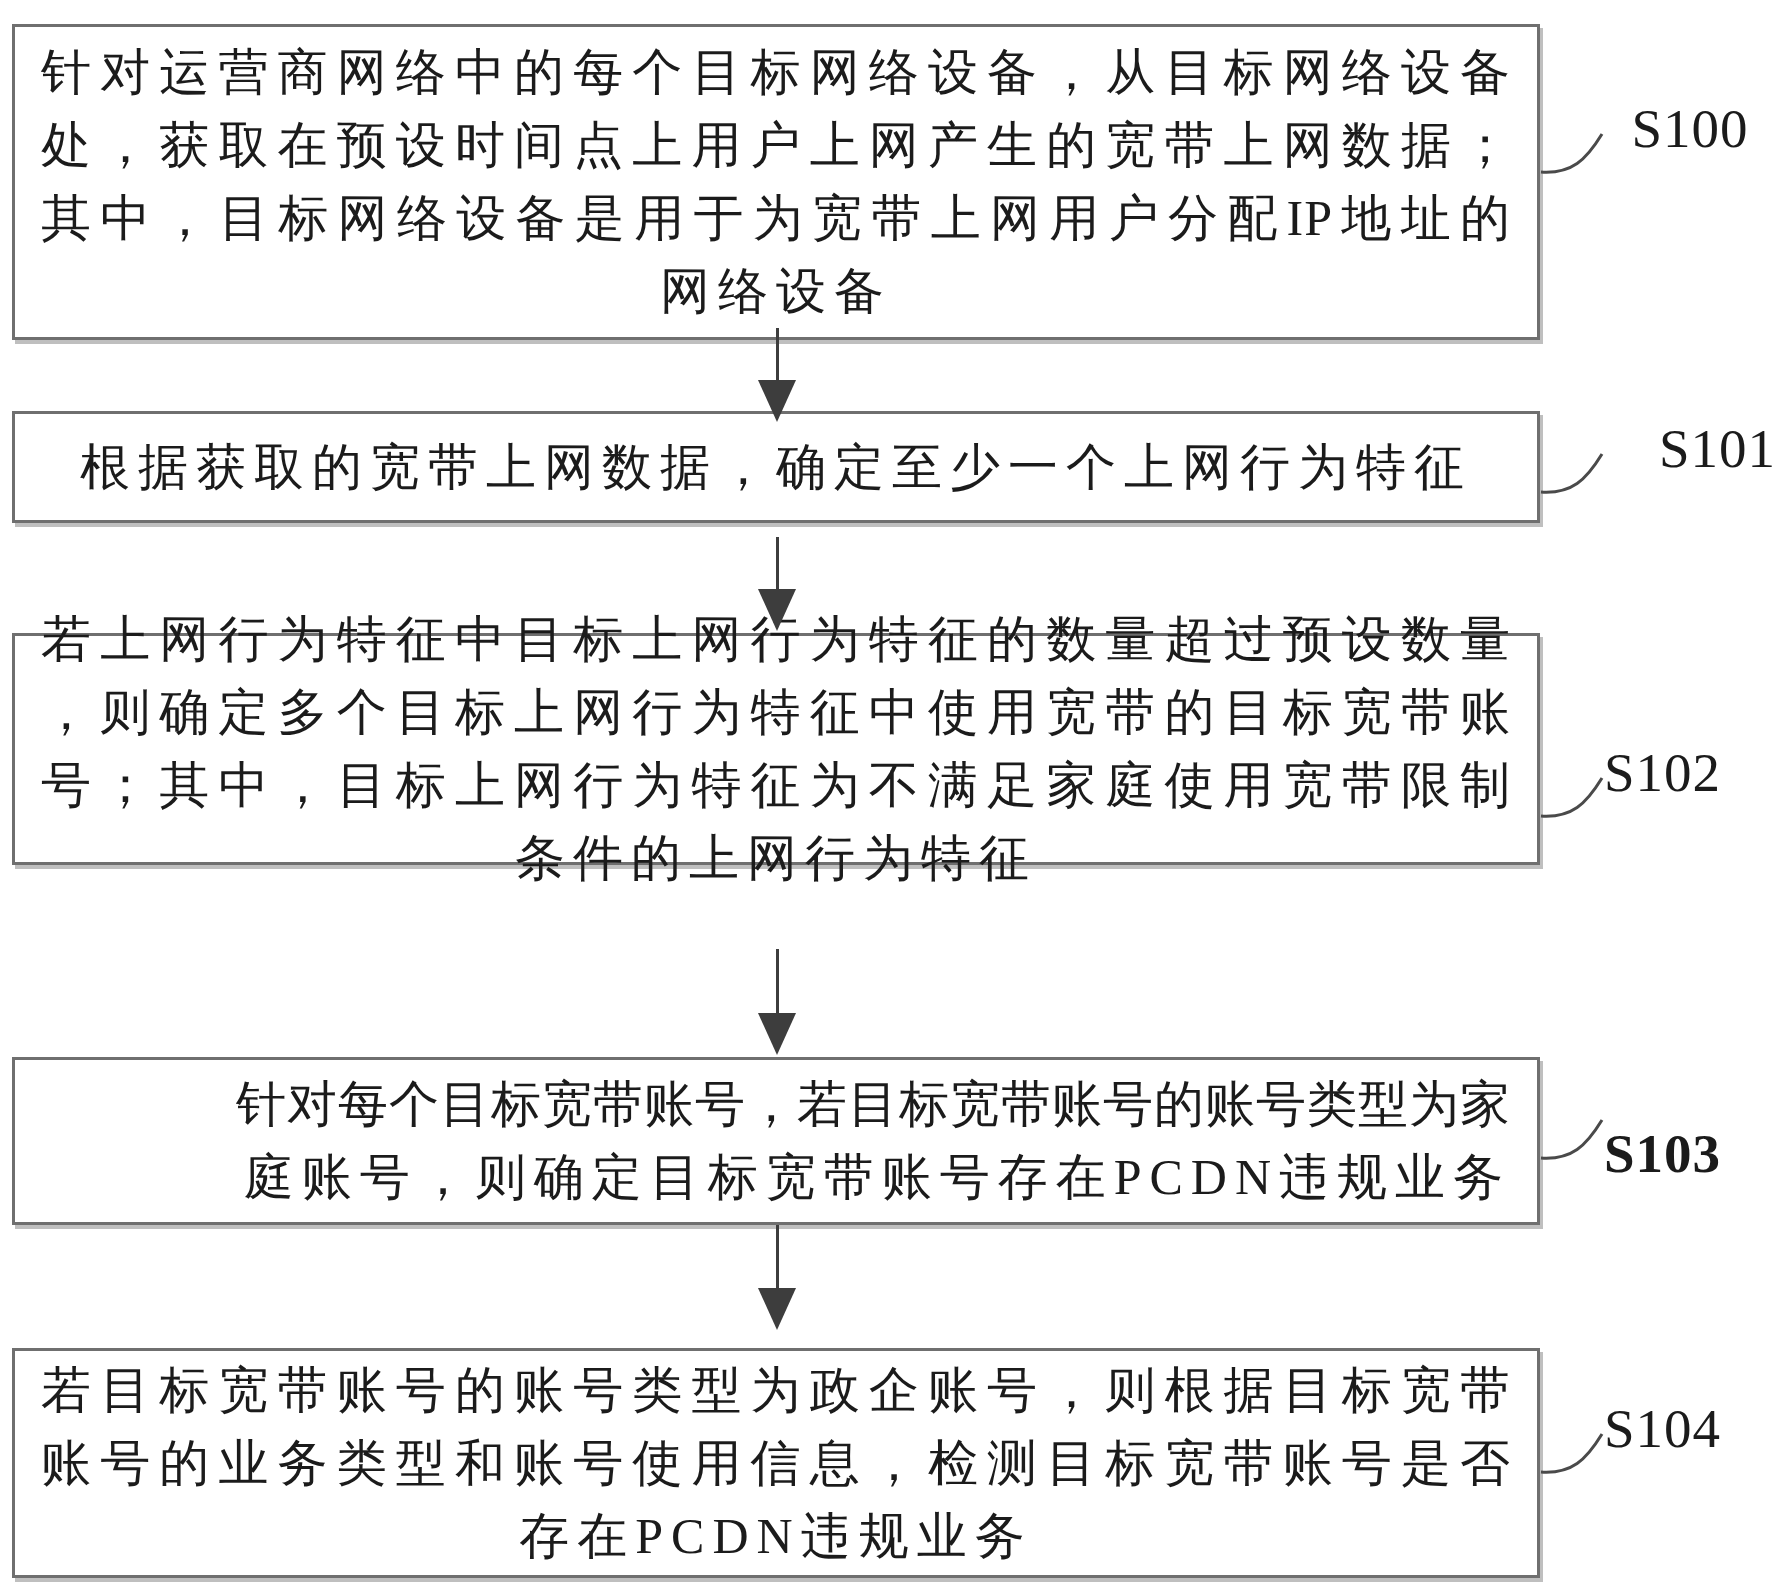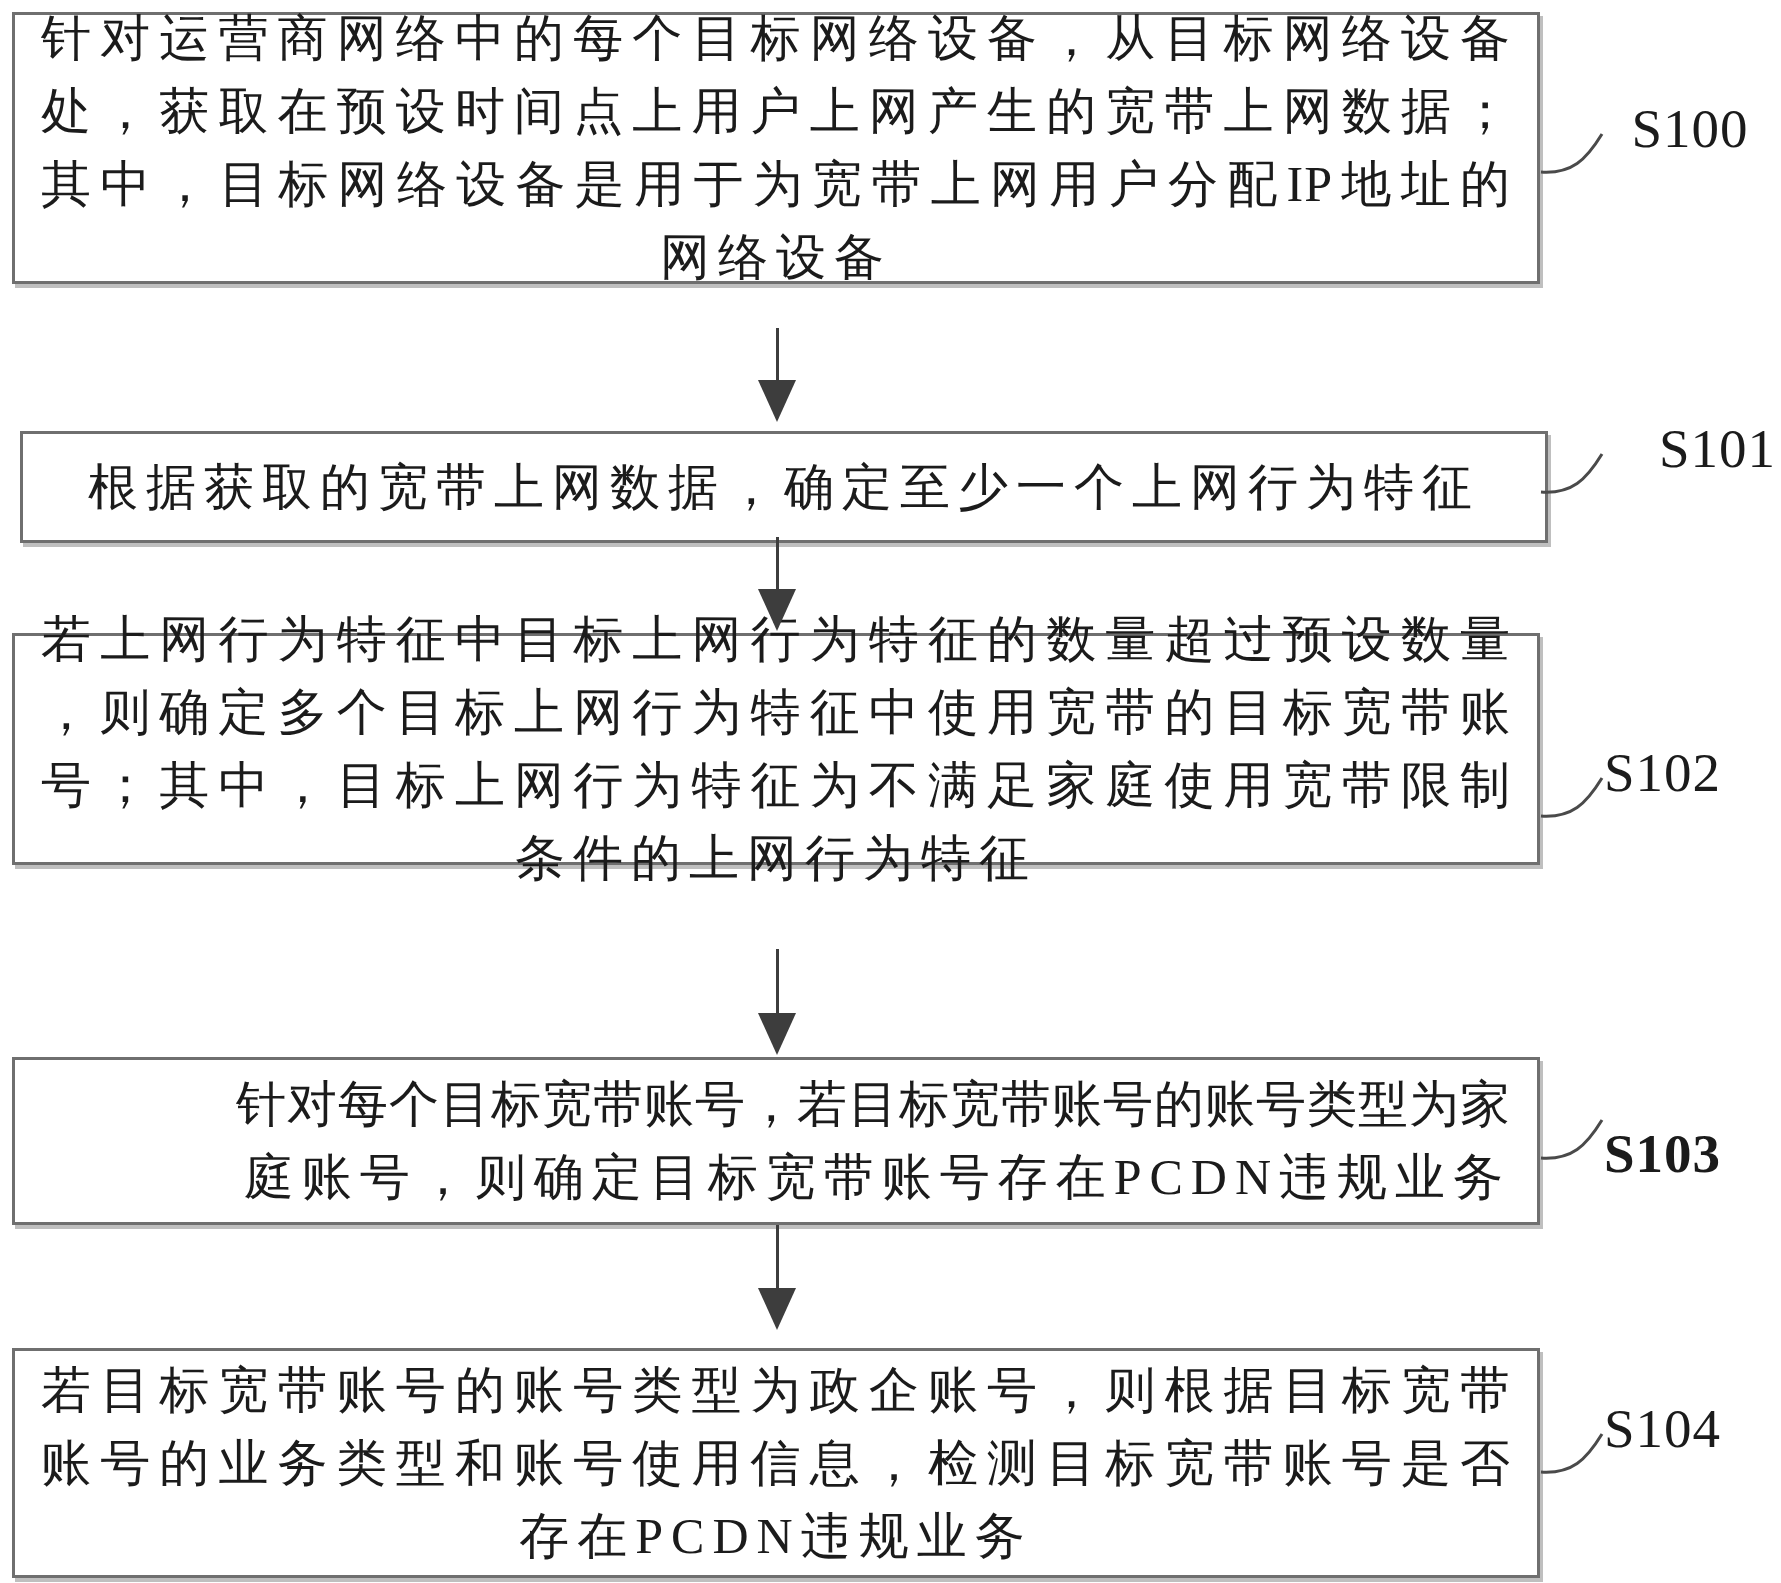--- a/index.html
+++ b/index.html
@@ -63,28 +63,28 @@
     font-size:55px;line-height:58px;
     letter-spacing:1px;
     color:var(--text);
   }
 </style>
 </head>
 <body>
 
 <div class="canvas">
 
-  <div class="box" style="top:12px;height:272px;">
+  <div class="box" style="top:24px;height:316px;">
     <div class="line just">针对运营商网络中的每个目标网络设备，从目标网络设备</div>
     <div class="line just">处，获取在预设时间点上用户上网产生的宽带上网数据；</div>
     <div class="line just">其中，目标网络设备是用于为宽带上网用户分配IP地址的</div>
     <div class="line center">网络设备</div>
   </div>
 
-  <div class="box" style="top:431px;height:112px;margin-left:8px;">
+  <div class="box" style="top:411px;height:112px;">
     <div class="line center">根据获取的宽带上网数据，确定至少一个上网行为特征</div>
   </div>
 
   <div class="box" style="top:633px;height:232px;">
     <div class="line just">若上网行为特征中目标上网行为特征的数量超过预设数量</div>
     <div class="line just">，则确定多个目标上网行为特征中使用宽带的目标宽带账</div>
     <div class="line just">号；其中，目标上网行为特征为不满足家庭使用宽带限制</div>
     <div class="line center">条件的上网行为特征</div>
   </div>
 

